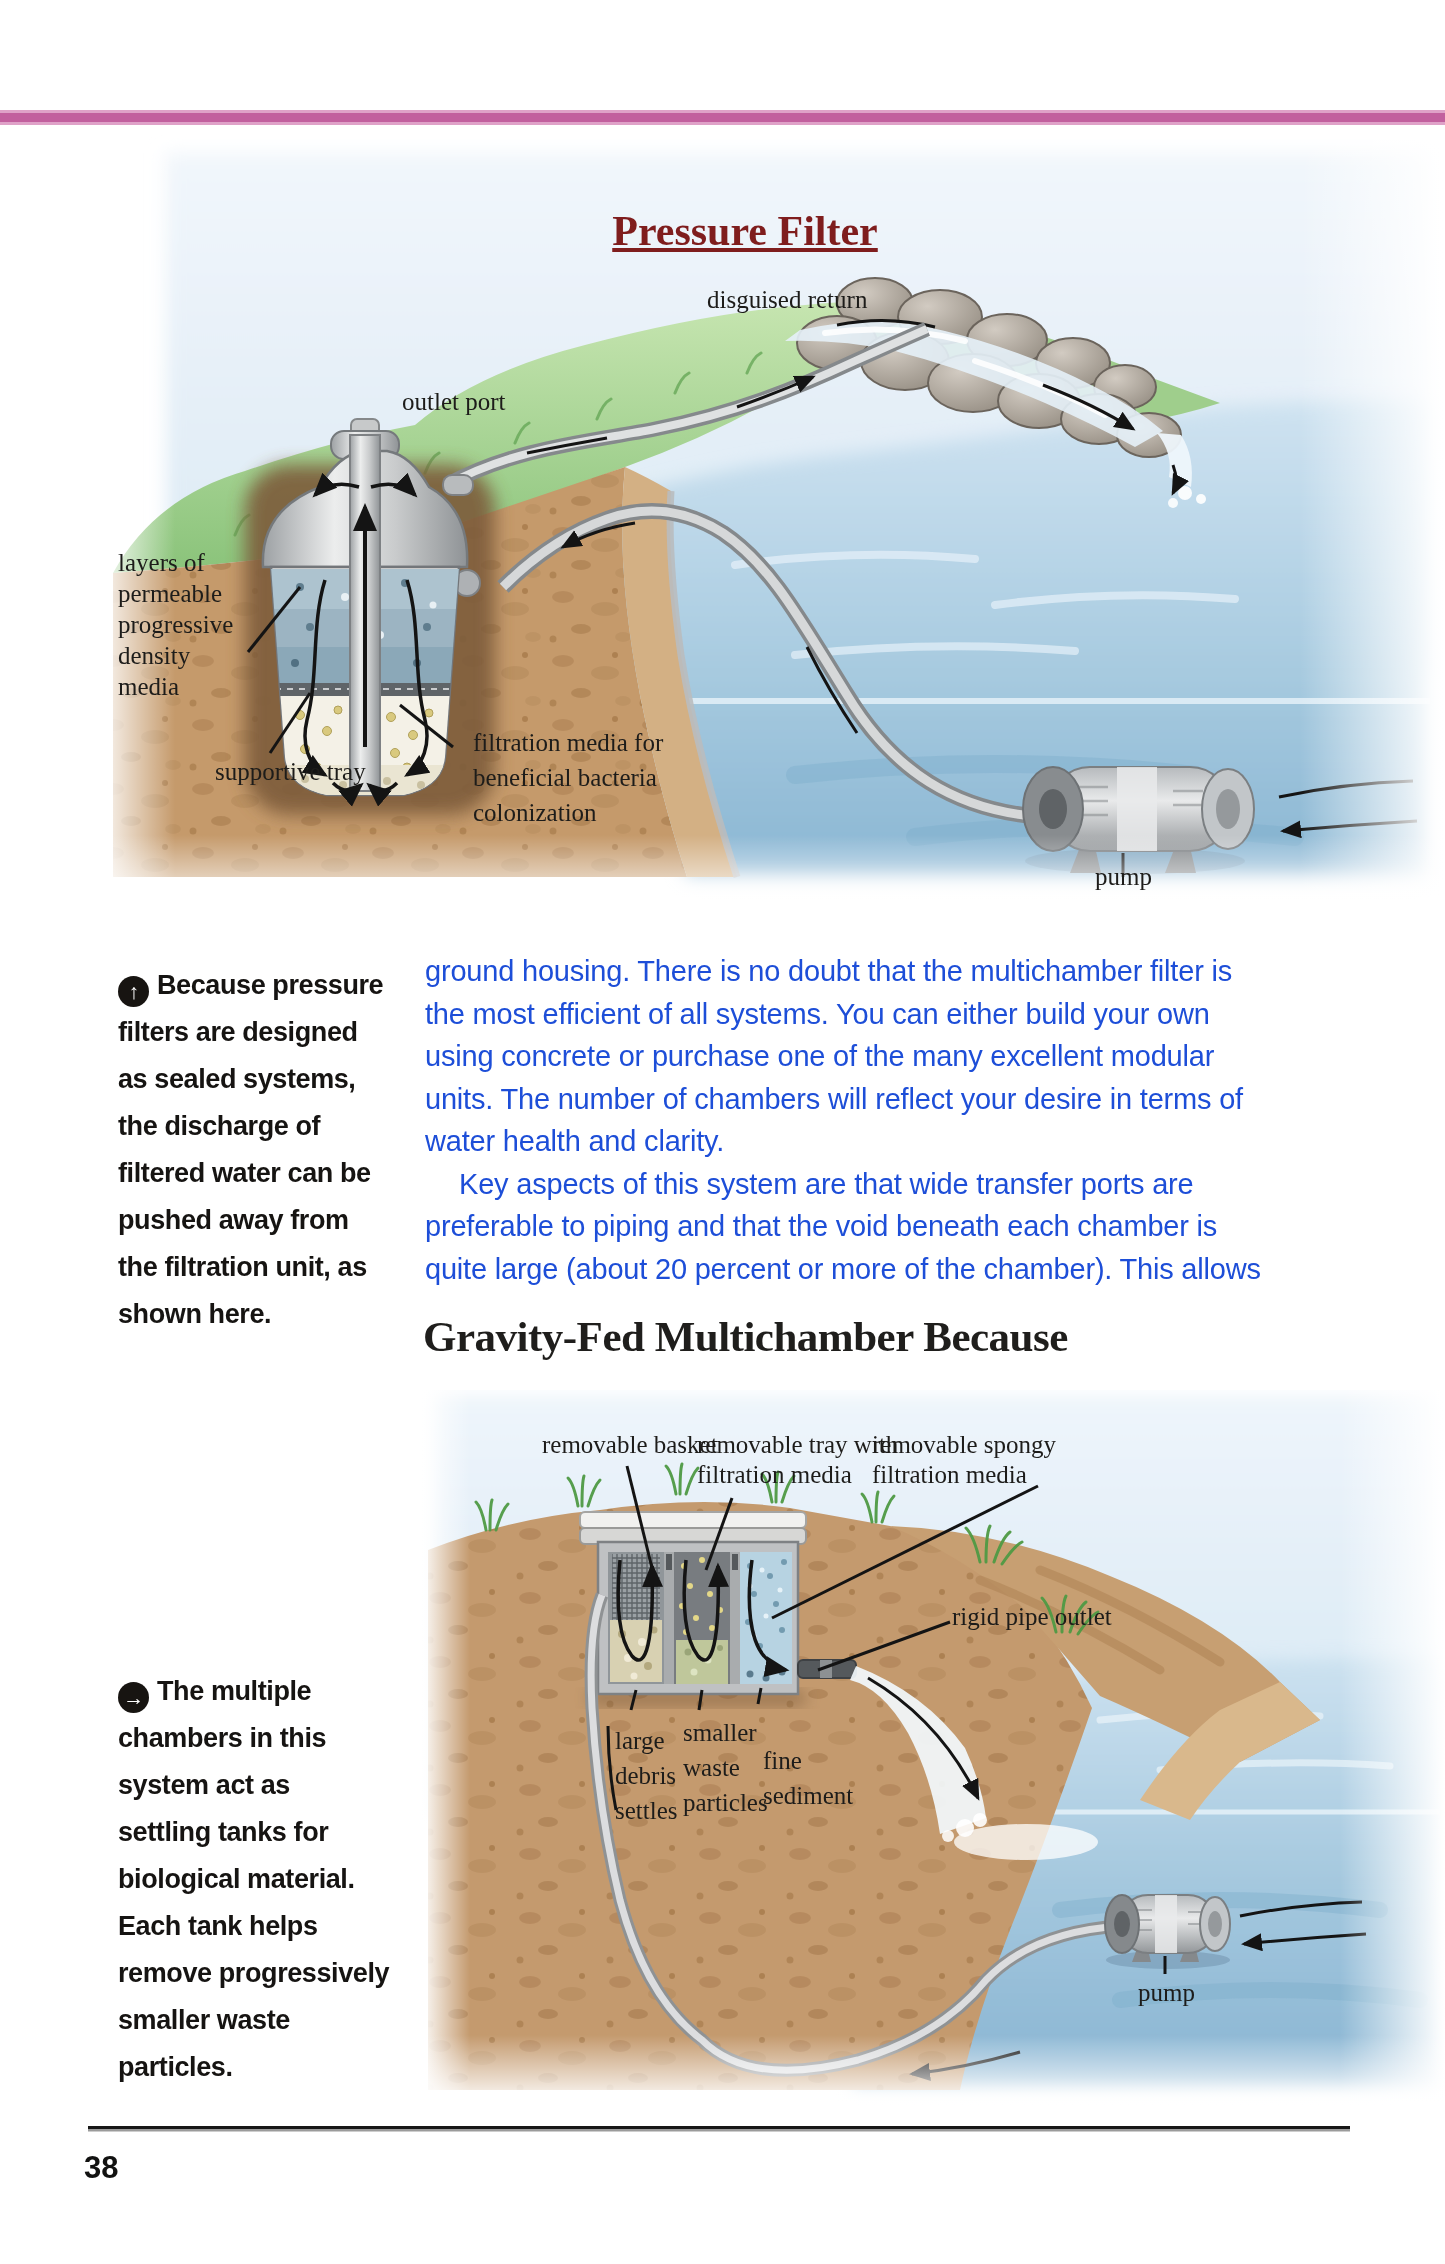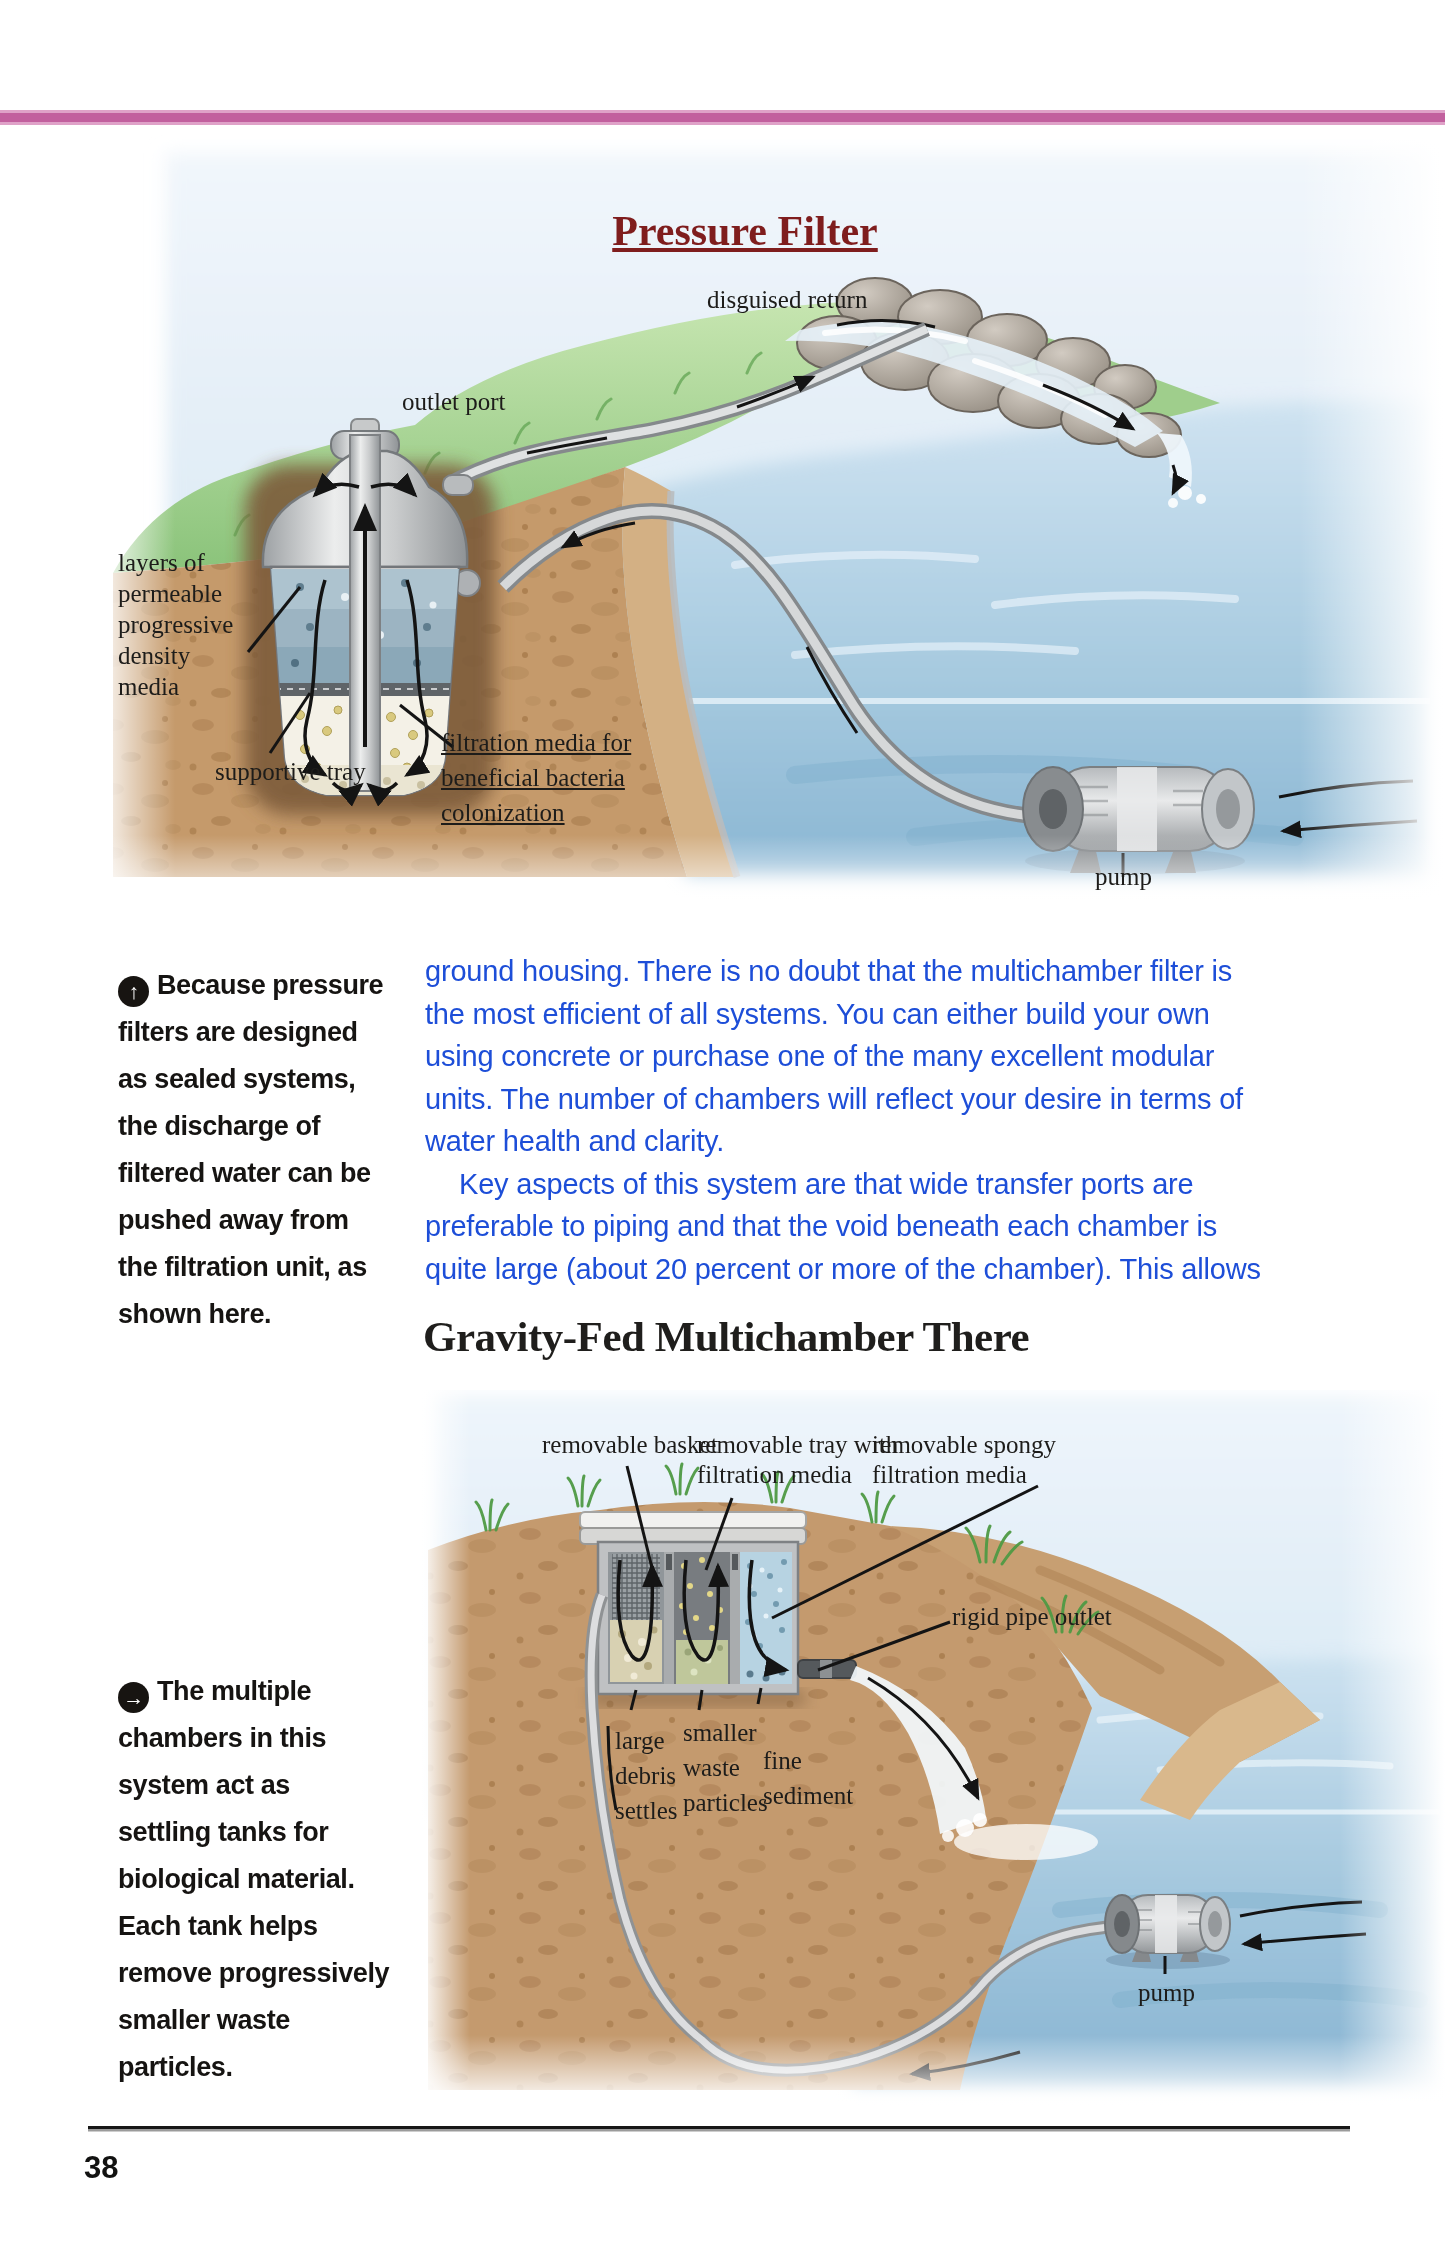--- a/index.html
+++ b/index.html
@@ -241,21 +241,21 @@
 
     <h2 class="fig-title" style="left:650px;top:72px;">Pressure Filter</h2>
     <div class="lbl" style="left:612px;top:150px;">disguised return</div>
     <div class="lbl" style="left:307px;top:252px;">outlet port</div>
     <div class="lbl" style="left:23px;top:412px;line-height:31px;">layers of
 permeable
 progressive
 density
 media</div>
     <div class="lbl" style="left:120px;top:622px;">supportive tray</div>
-    <div class="lbl lh36" style="left:346px;top:590px;text-decoration:underline;">filtration media for
+    <div class="lbl lh36" style="left:378px;top:590px;">filtration media for
 beneficial bacteria
 colonization</div>
     <div class="lbl" style="left:1000px;top:727px;">pump</div>
   </div>
 
   <p class="caption" style="left:118px;top:962px;"><span class="cap-icon">↑</span><span class="cap-text">Because pressure
 filters are designed
 as sealed systems,
 the discharge of
 filtered water can be
@@ -267,21 +267,21 @@
     <p>ground housing. There is no doubt that the multichamber filter is
 the most efficient of all systems. You can either build your own
 using concrete or purchase one of the many excellent modular
 units. The number of chambers will reflect your desire in terms of
 water health and clarity.</p>
     <p class="indent">Key aspects of this system are that wide transfer ports are
 preferable to piping and that the void beneath each chamber is
 quite large (about 20 percent or more of the chamber). This allows</p>
   </div>
 
-  <h1 class="heading2">Gravity-Fed Multichamber There</h1>
+  <h1 class="heading2">Gravity-Fed Multichamber Because</h1>
 
   <div class="fig" style="left:420px;top:1390px;width:1025px;height:715px;">
     <svg width="1025" height="715" viewBox="0 0 1025 715">
       <defs>
         <linearGradient id="f2sky" x1="0" y1="0" x2="0" y2="1">
             <stop offset="0" stop-color="#eef5fb"></stop>
             <stop offset="1" stop-color="#d4e6f3"></stop>
           </linearGradient>
         <linearGradient id="f2pond" x1="0" y1="0" x2="0" y2="1">
             <stop offset="0" stop-color="#cde2f0"></stop>

